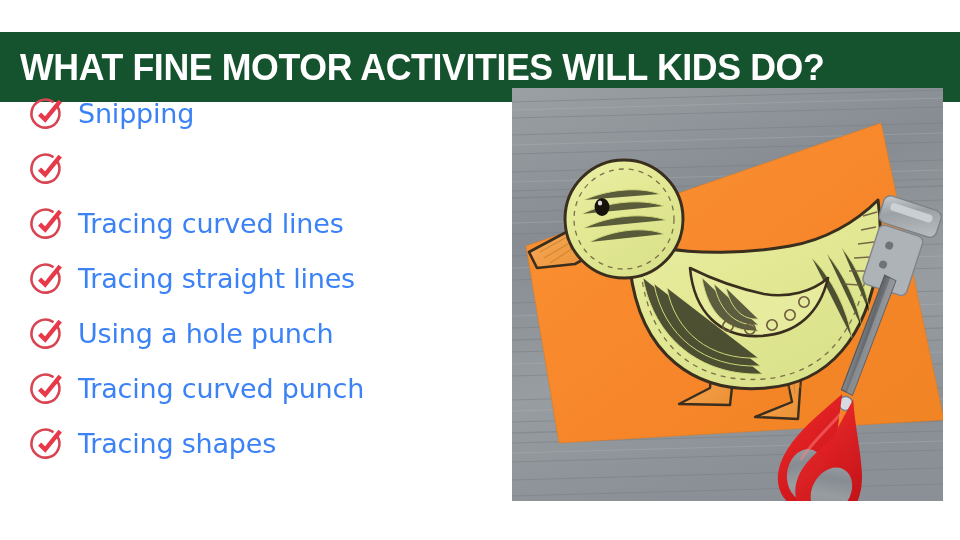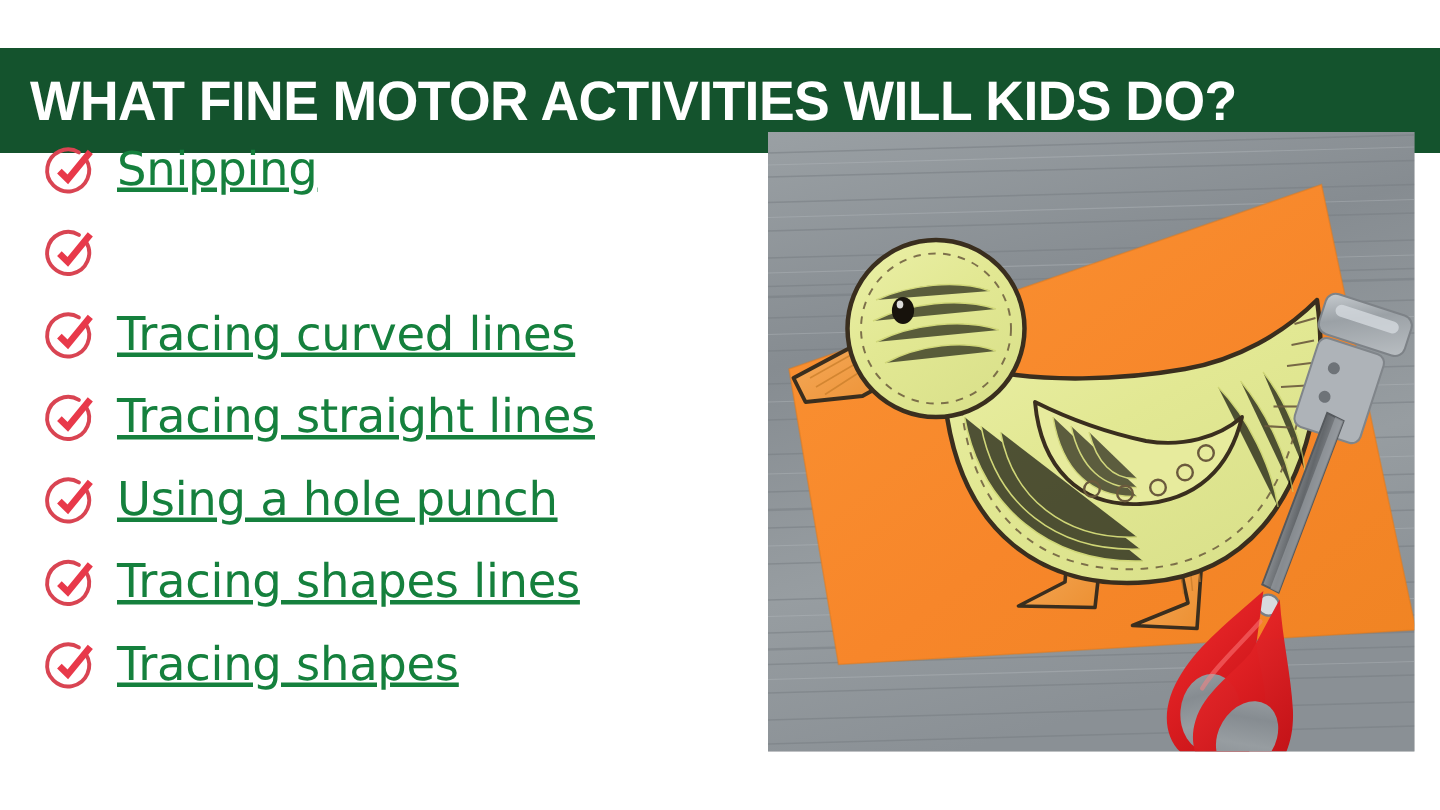--- a/index.html
+++ b/index.html
@@ -59,28 +59,27 @@
     position: relative;
     margin-right: 14px;
   }
   .check-icon svg {
     display: block;
     width: 34px;
     height: 34px;
     overflow: visible;
   }
   .check-label {
-    color: #15803d;
+    color: #3b82f6;
     font-family: "DejaVu Sans", sans-serif;
-    font-size: 31px;
+    font-size: 27px;
     font-weight: normal;
     line-height: 1.1;
     white-space: nowrap;
     letter-spacing: -0.2px;
-    text-decoration: underline;
   }
 
   
   .photo {
     position: absolute;
     left: 512px;
     top: 88px;
     width: 431px;
     height: 413px;
     overflow: hidden;
@@ -150,21 +149,21 @@
     <span class="check-label">Using a hole punch</span>
   </div>
 
   <div class="check-item">
     <span class="check-icon">
       <svg viewBox="0 0 34 34" xmlns="http://www.w3.org/2000/svg">
         <path d="M27.3 9.2 A14 14 0 1 1 22.6 4.6" fill="none" stroke="#D94452" stroke-width="2.6" stroke-linecap="round"></path>
         <path d="M9.6 17.1 L15.2 22.6 L30.2 4.2" fill="none" stroke="#E8394A" stroke-width="4.4" stroke-linecap="butt" stroke-linejoin="miter"></path>
       </svg>
     </span>
-    <span class="check-label">Tracing shapes lines</span>
+    <span class="check-label">Tracing curved punch</span>
   </div>
 
   <div class="check-item">
     <span class="check-icon">
       <svg viewBox="0 0 34 34" xmlns="http://www.w3.org/2000/svg">
         <path d="M27.3 9.2 A14 14 0 1 1 22.6 4.6" fill="none" stroke="#D94452" stroke-width="2.6" stroke-linecap="round"></path>
         <path d="M9.6 17.1 L15.2 22.6 L30.2 4.2" fill="none" stroke="#E8394A" stroke-width="4.4" stroke-linecap="butt" stroke-linejoin="miter"></path>
       </svg>
     </span>
     <span class="check-label">Tracing shapes</span>

